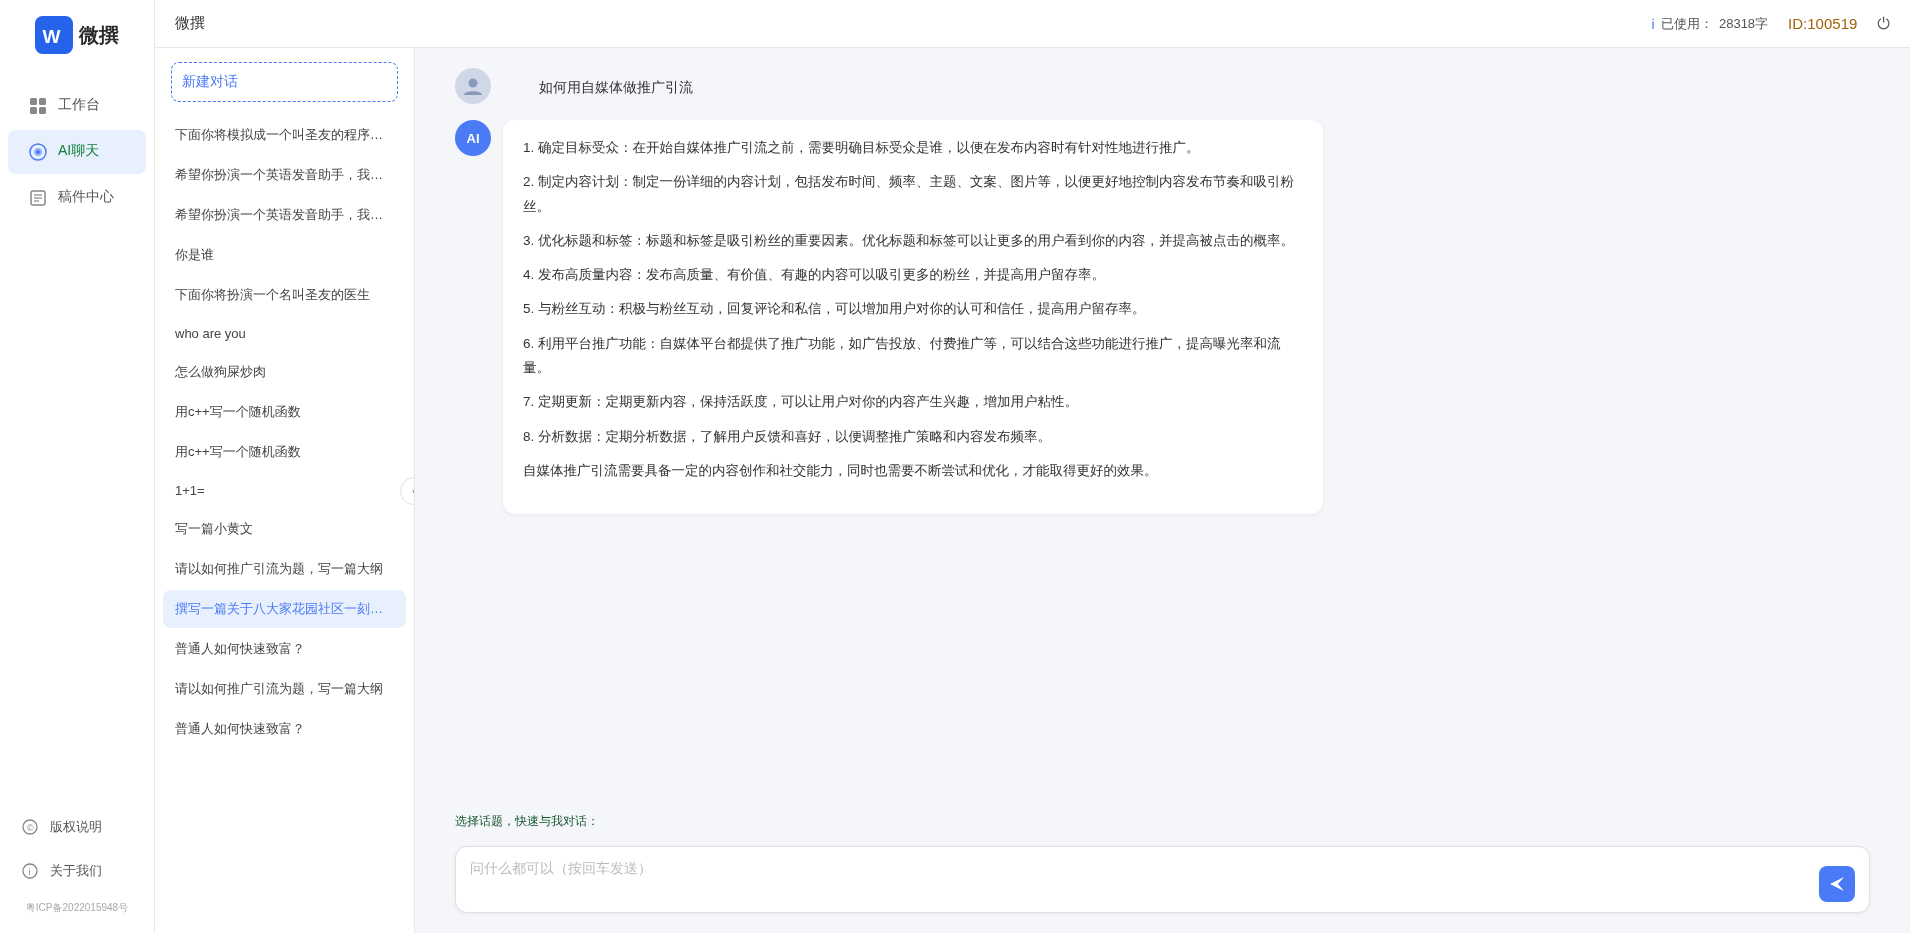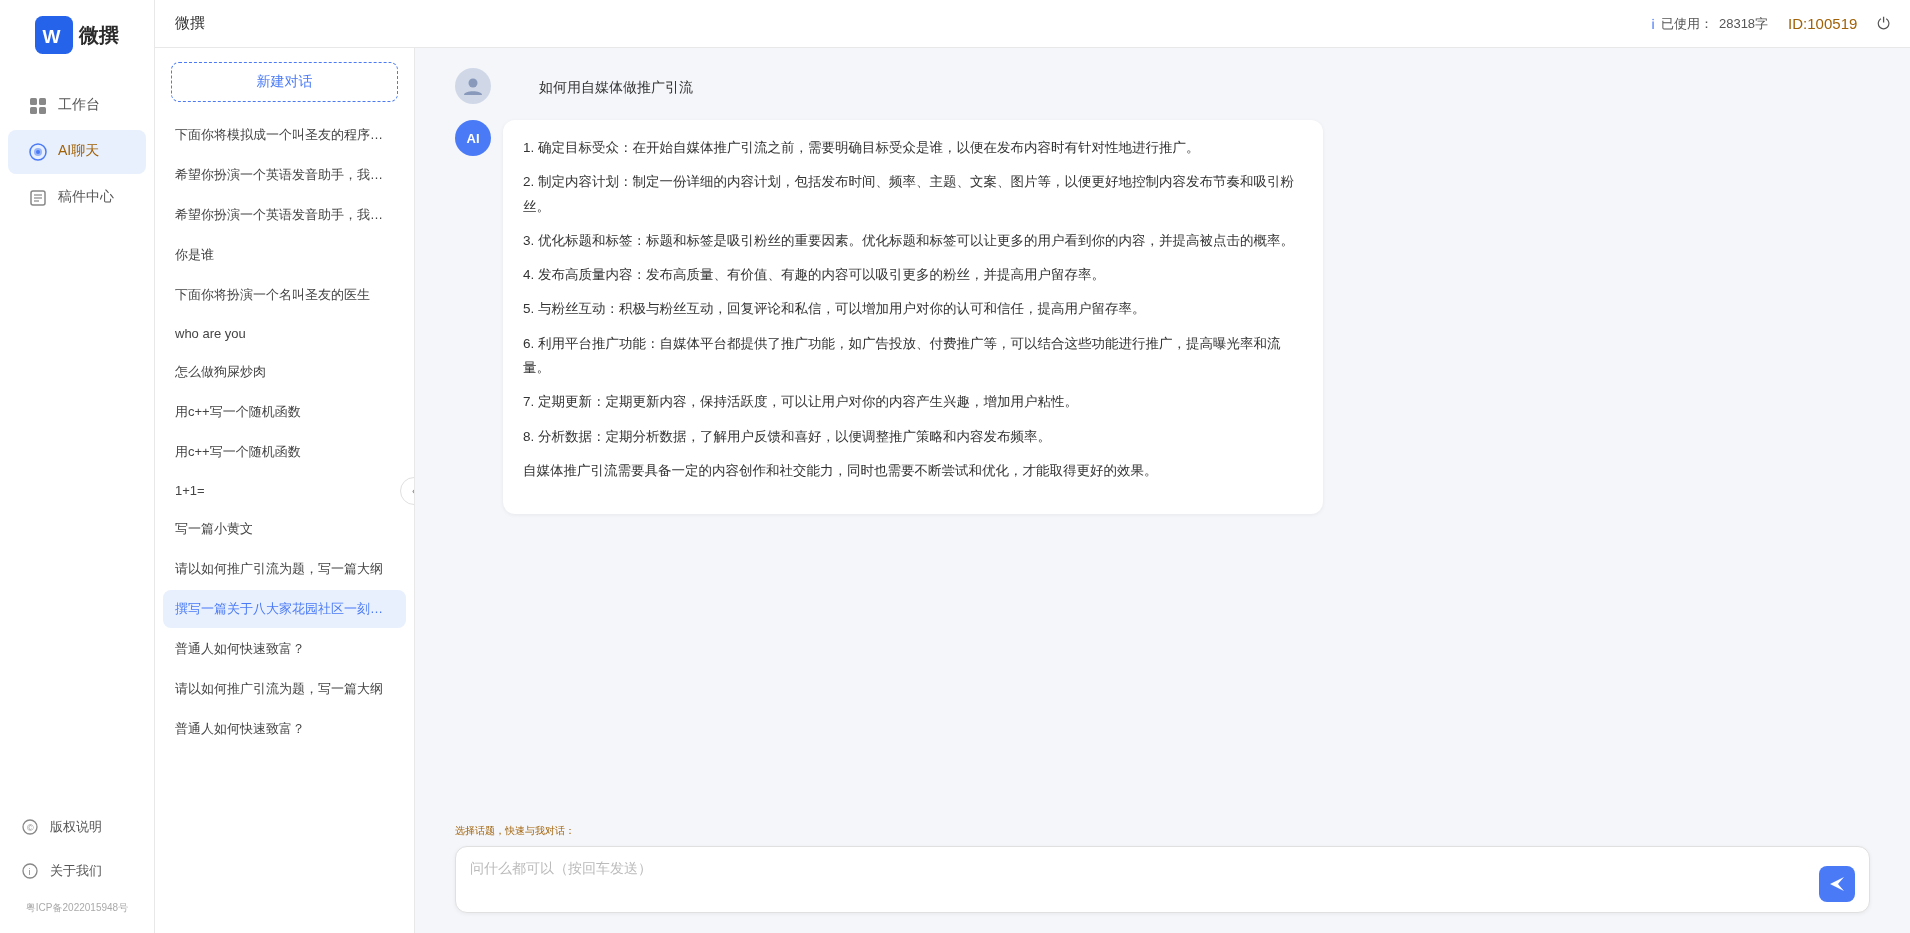--- a/index.html
+++ b/index.html
@@ -42,21 +42,21 @@
       gap: 10px;
       padding: 12px 20px;
       cursor: pointer;
       border-radius: 8px;
       margin: 2px 8px;
       color: #555;
       font-size: 14px;
     }
     .nav-item.active {
       background: #e8f0fe;
-      color: #a16207;
+      color: #15803d;
     }
     .nav-icon {
       width: 20px;
       height: 20px;
       display: flex;
       align-items: center;
       justify-content: center;
     }
     .sidebar-bottom {
       width: 100%;
@@ -144,21 +144,21 @@
       display: flex;
       flex-direction: column;
       overflow: hidden;
       flex-shrink: 0;
     }
     .new-conv-btn {
       margin: 14px 16px 10px;
       padding: 10px;
       border: 1.5px dashed #4a7af5;
       border-radius: 8px;
-      text-align: center;
+      text-align: left;
       cursor: pointer;
       color: #4a7af5;
       font-size: 14px;
     }
     .conv-list {
       flex: 1;
       overflow-y: auto;
       padding: 4px 8px;
     }
     .conv-item {
@@ -265,23 +265,23 @@
     .ai-msg-content p { margin-bottom: 10px; }
     .ai-msg-content p:last-child { margin-bottom: 15px; }
 
     
     .chat-input-area {
       padding: 12px 40px 20px;
       background: #f5f6fa;
       flex-shrink: 0;
     }
     .quick-select-label {
-      font-size: 10px;
-      color: #a16207;
-      margin-bottom: 8px;
+      font-size: 12px;
+      color: #14532d;
+      margin-bottom: 16px;
     }
     .input-box {
       background: #fff;
       border-radius: 12px;
       border: 1px solid #e0e0e0;
       display: flex;
       align-items: flex-end;
       padding: 10px 14px;
       gap: 10px;
       box-shadow: 0 1px 4px rgba(0,0,0,0.06);

